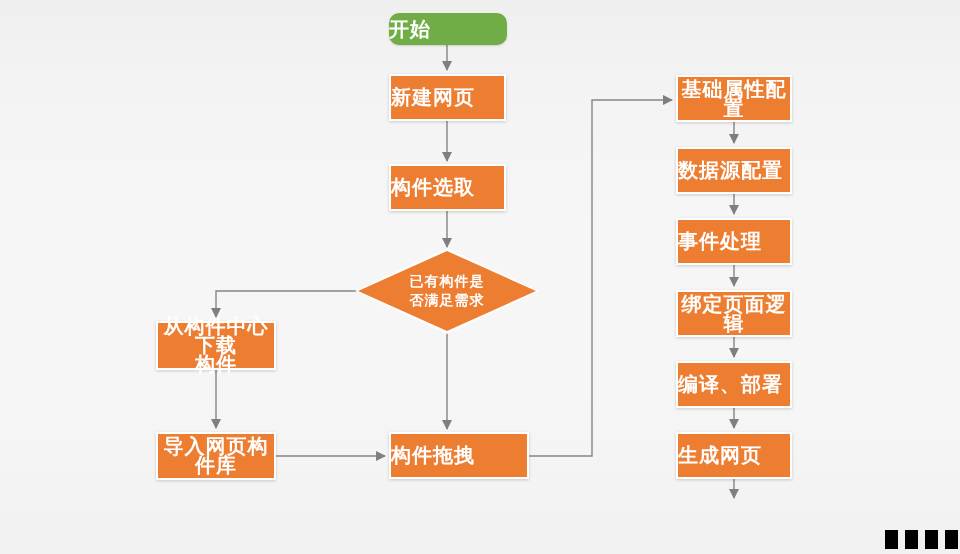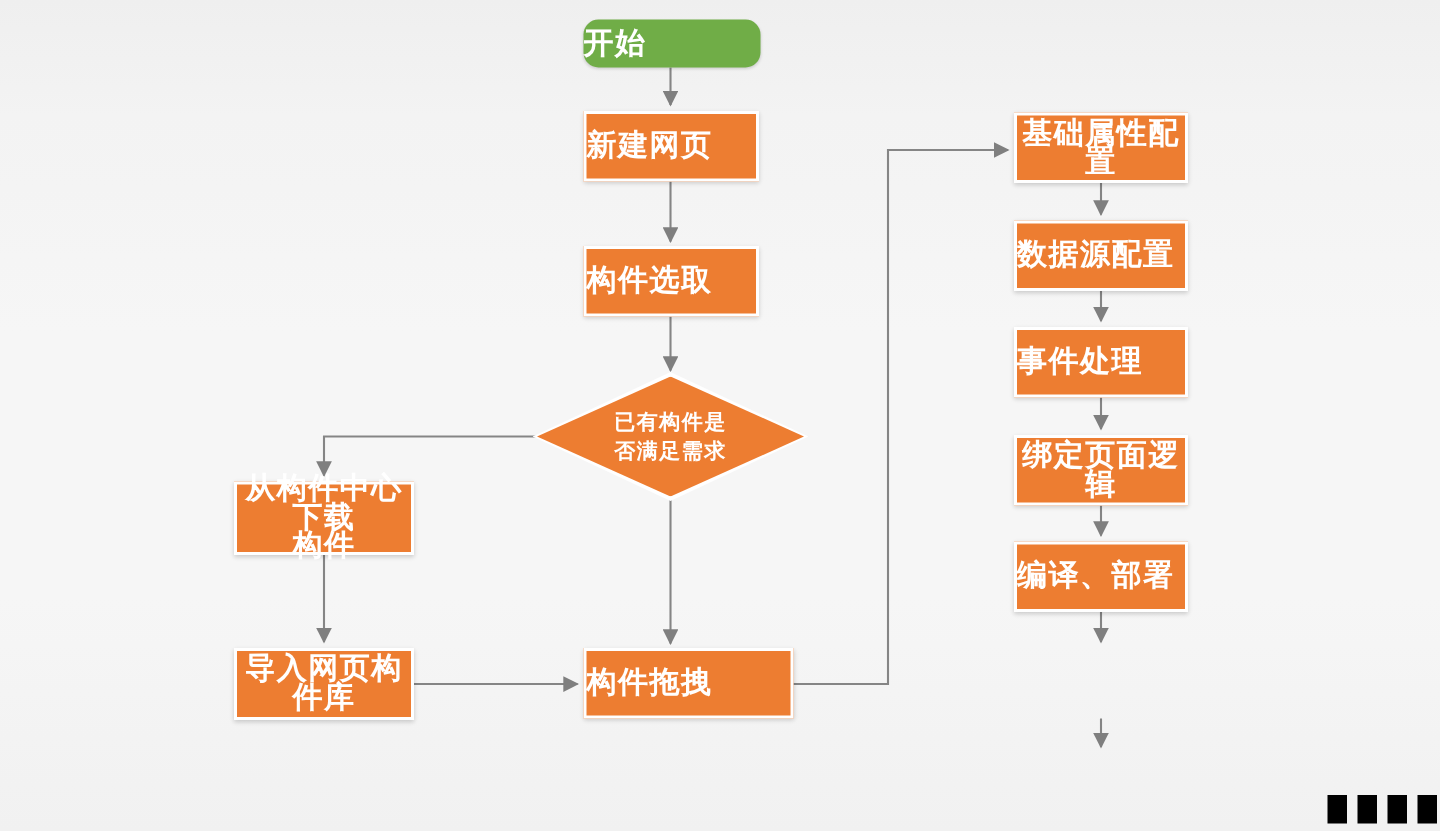--- a/index.html
+++ b/index.html
@@ -150,20 +150,23 @@
   </div>
 
   <div class="node process n-bind">
     <span>绑定页面逻辑</span>
   </div>
 
   <div class="node process n-compile">
     <span>编译、部署</span>
   </div>
 
+  <div class="node process n-generate">
+    <span>生成网页</span>
+  </div>
 
 
   <div class="watermark">
     <div class="sq"></div>
     <div class="sq"></div>
     <div class="sq"></div>
     <div class="sq"></div>
   </div>
 
 </div>

